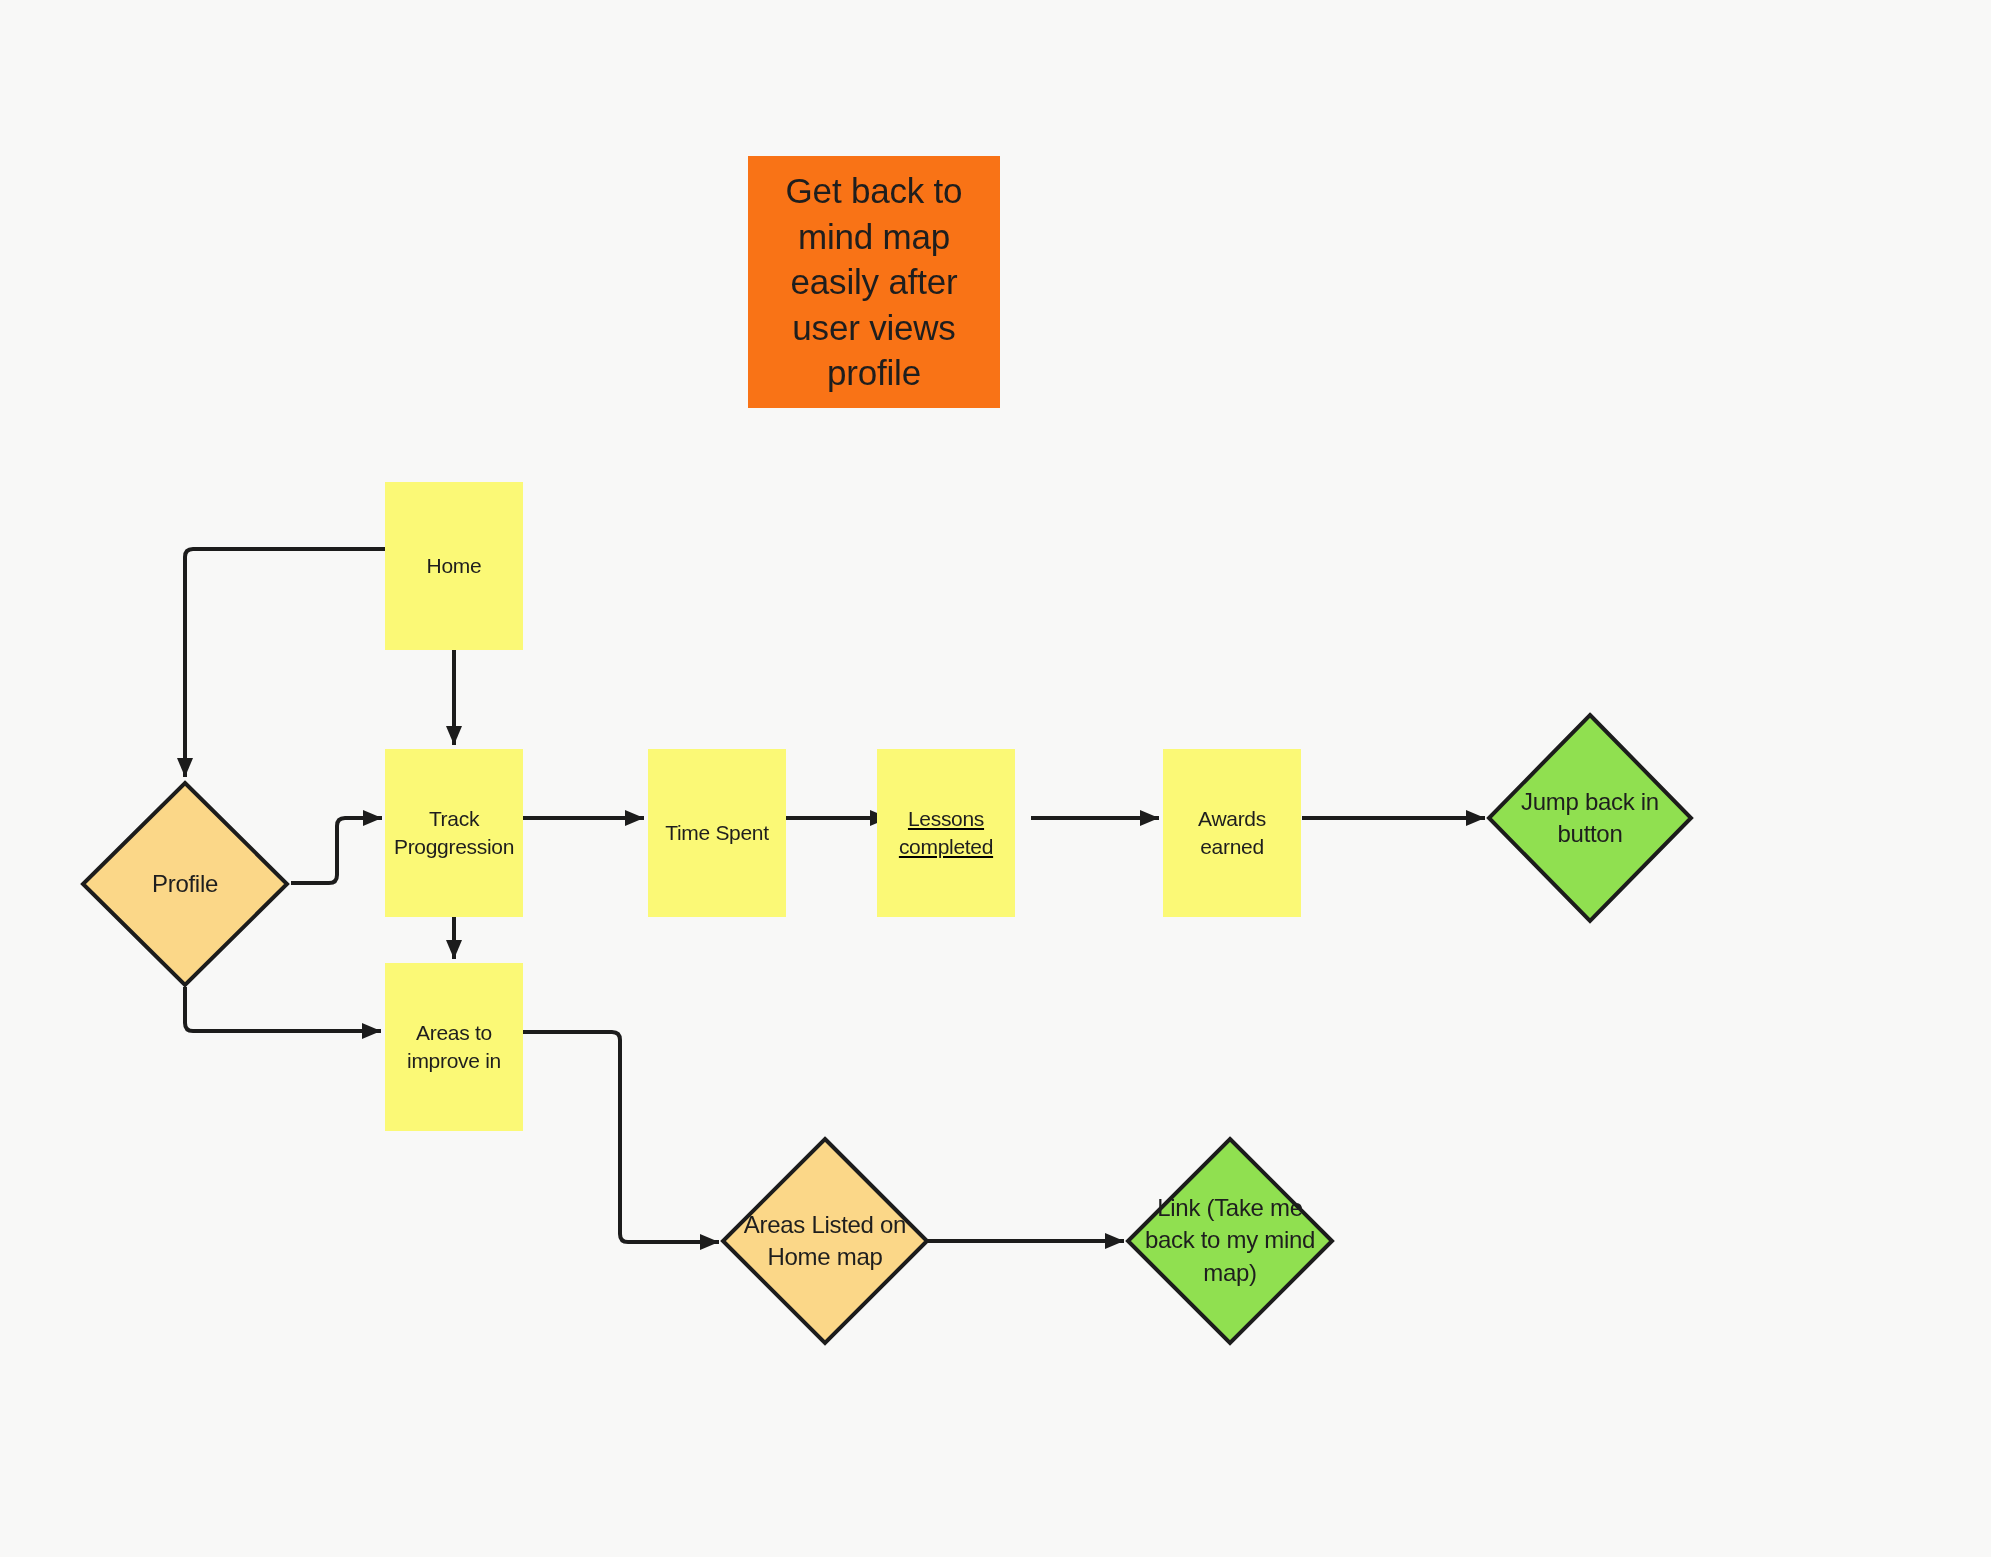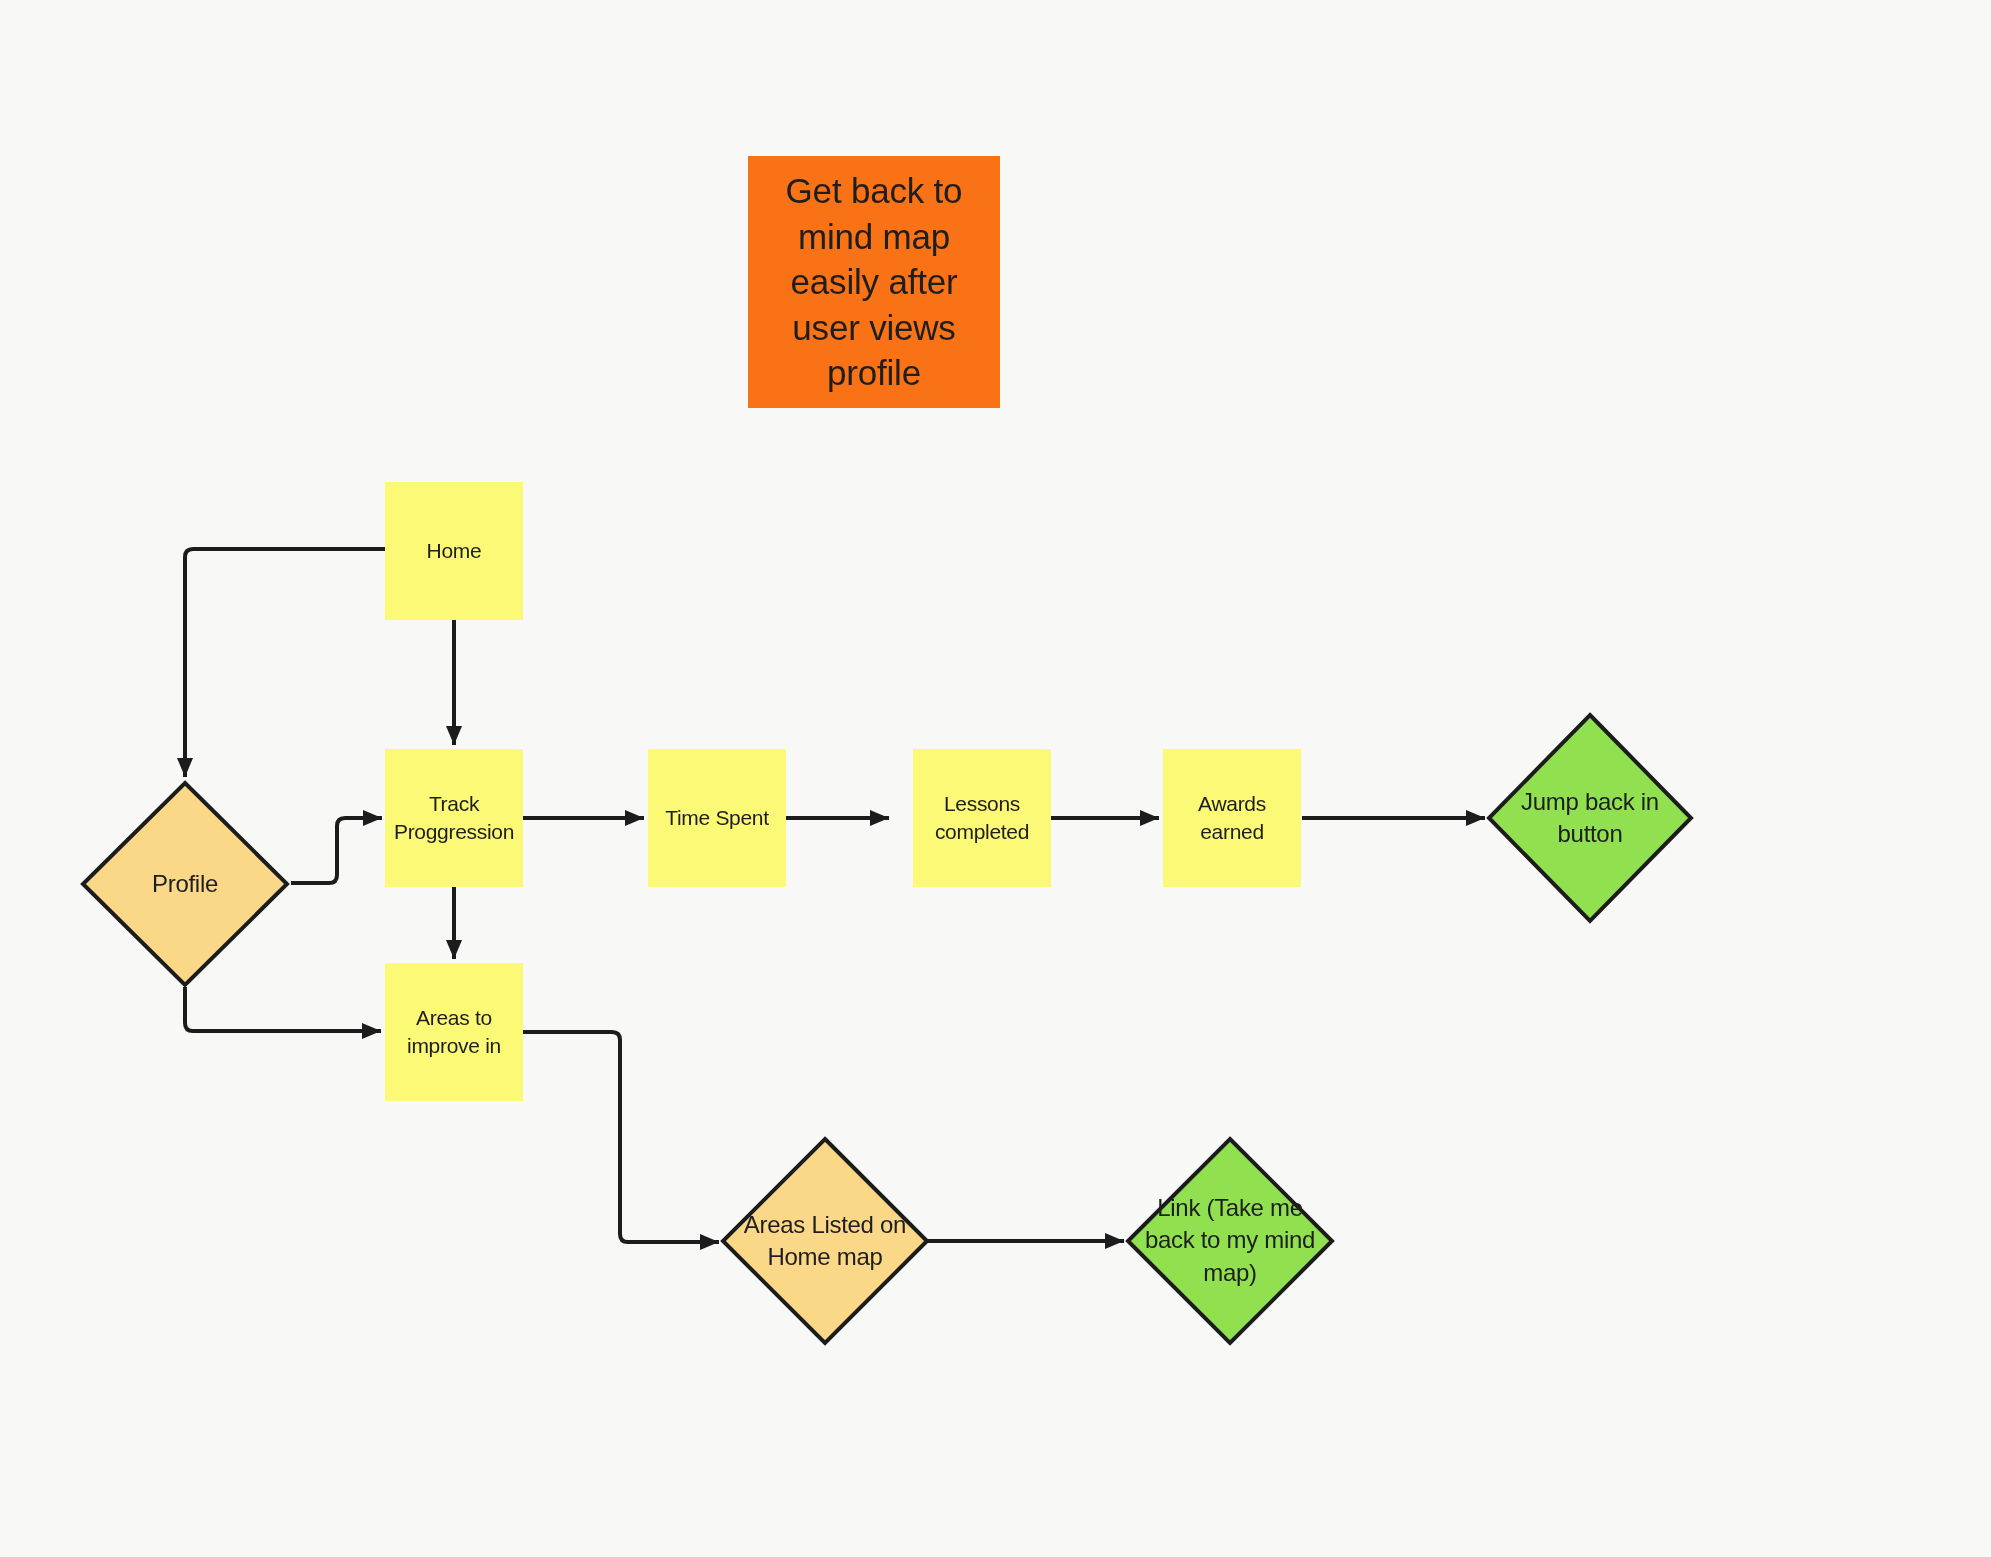--- a/index.html
+++ b/index.html
@@ -30,21 +30,21 @@
   .sticky-note .sticky-text {
     display: block;
     width: 200px;
     font-size: 35px;
     line-height: 1.3;
     color: #1e1e1e;
     letter-spacing: -0.2px;
   }
   .rect-node {
     position: absolute;
-    width: 138px; height: 138px;
+    width: 138px; height: 168px;
     background: #fbf976;
     display: flex; align-items: center; justify-content: center;
     text-align: center;
   }
   .node-label {
     display: block;
     max-width: 128px;
     font-size: 21px;
     line-height: 1.35;
     color: #1e1e1e;
@@ -112,21 +112,21 @@
   </div>
 
   <div class="rect-node" style="left:385px; top:749px;">
     <span class="node-label">Track Proggression</span>
   </div>
 
   <div class="rect-node" style="left:648px; top:749px;">
     <span class="node-label">Time Spent</span>
   </div>
 
-  <div class="rect-node" style="left:913px; top:749px;">
+  <div class="rect-node" style="left:877px; top:749px;text-decoration:underline;">
     <span class="node-label">Lessons completed</span>
   </div>
 
   <div class="rect-node" style="left:1163px; top:749px;">
     <span class="node-label">Awards earned</span>
   </div>
 
   <div class="rect-node" style="left:385px; top:963px;">
     <span class="node-label">Areas to improve in</span>
   </div>

